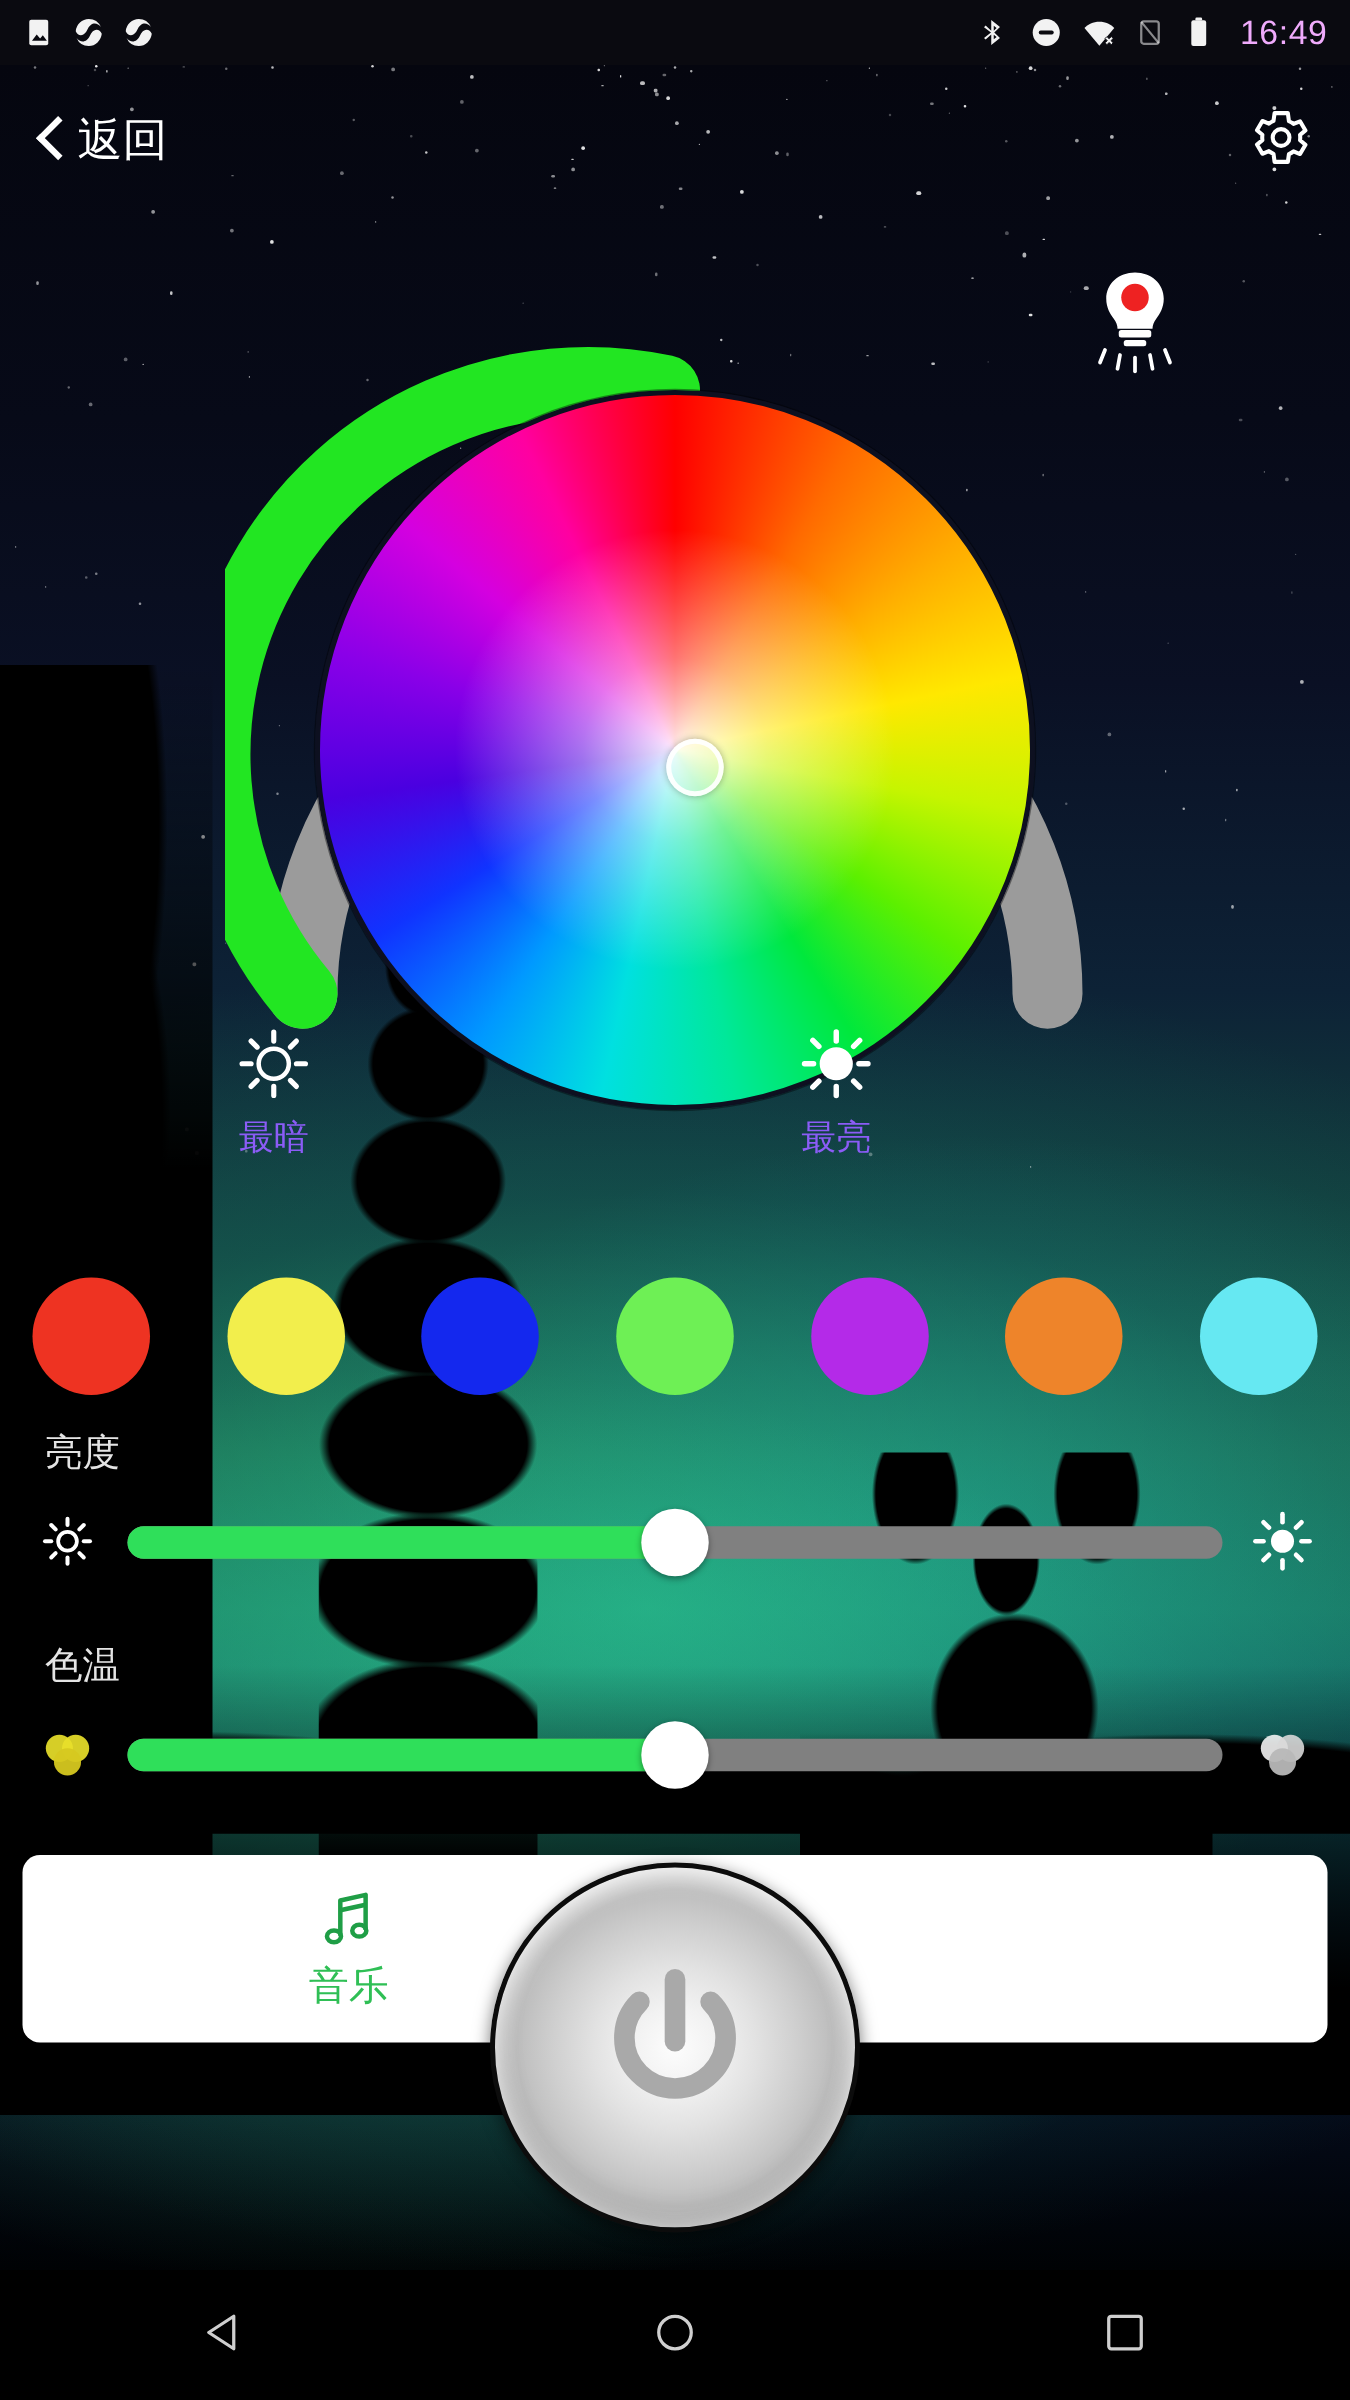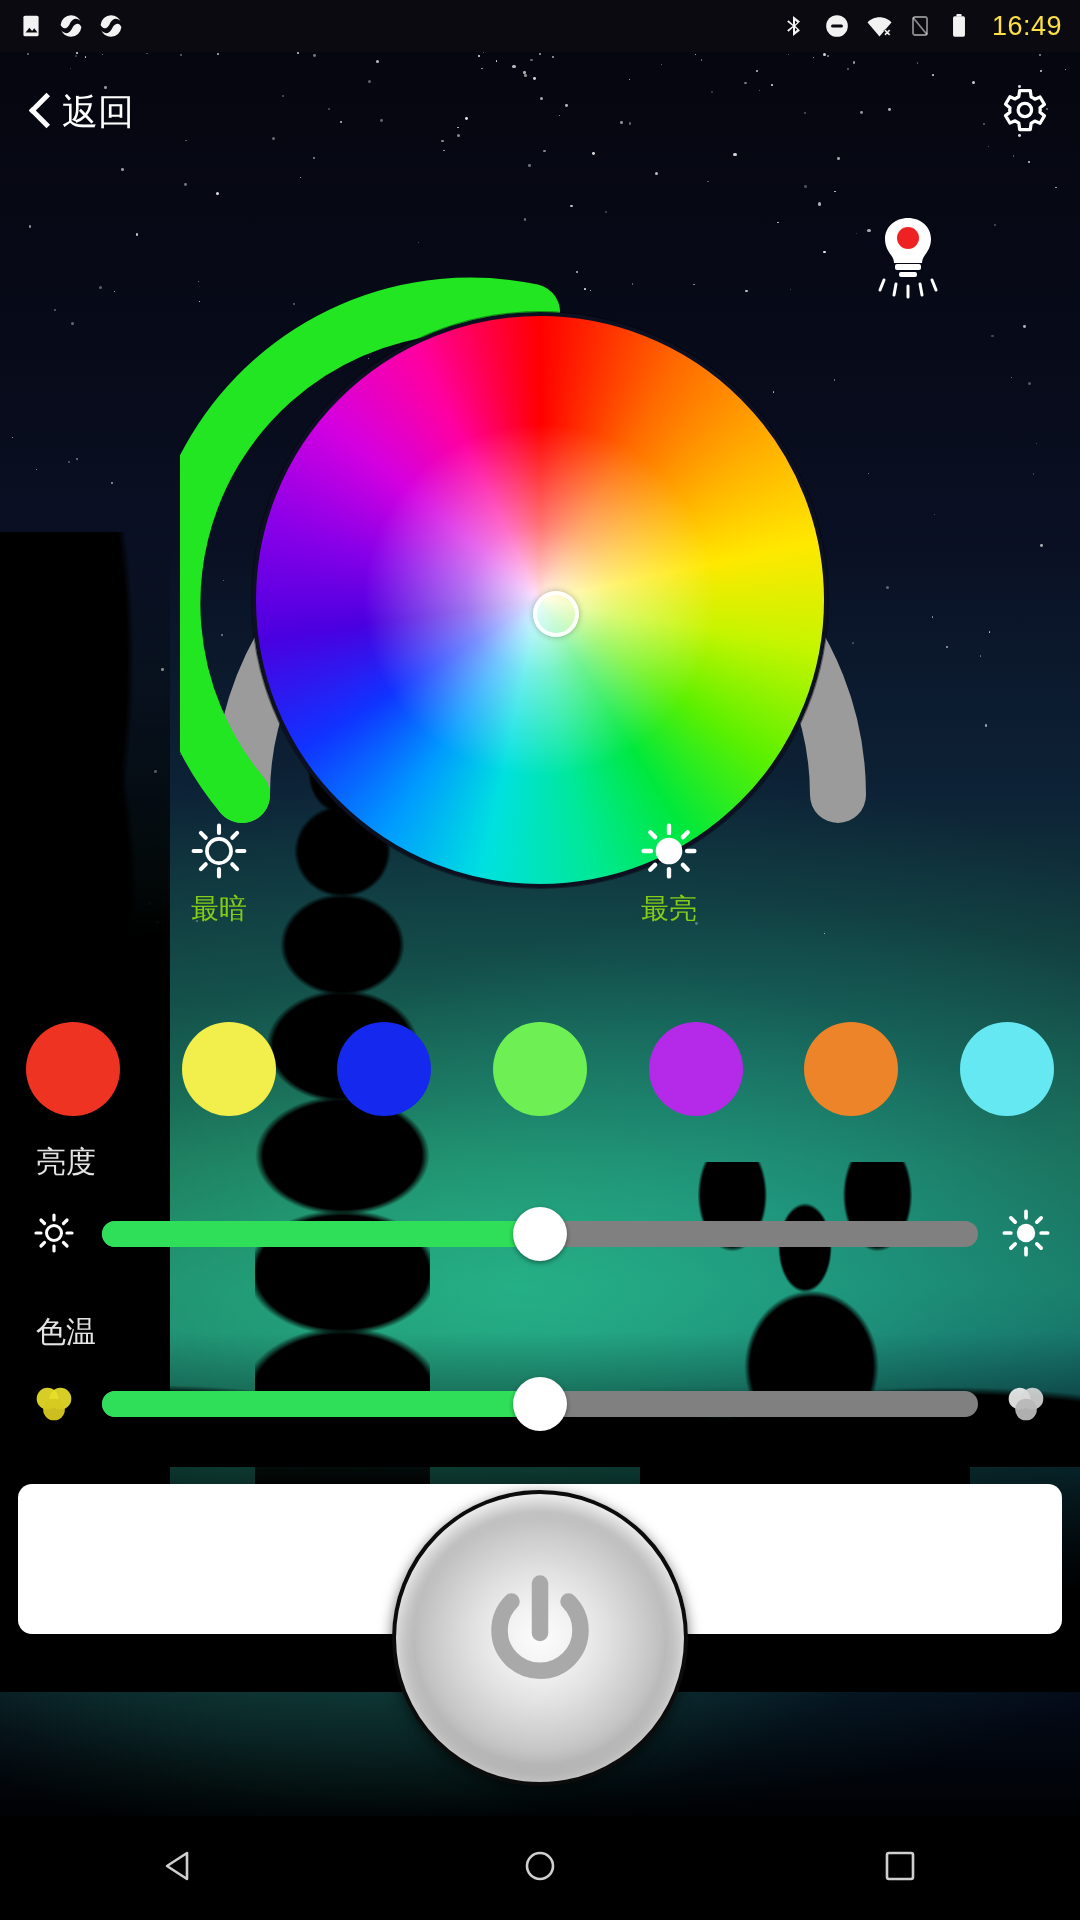--- a/index.html
+++ b/index.html
@@ -83,21 +83,21 @@
   
   #statusbar {
     position:absolute; left:0; top:0; width:1080px; height:52px;
     background:#0a0a10;
     display:flex; align-items:center; padding:0 18px;
   }
   .sb-left { display:flex; align-items:center; gap:14px; }
   .sb-right { margin-left:auto; display:flex; align-items:center; gap:16px; }
   .sb-ico { width:26px; height:26px; position:relative; opacity:.95; }
   .sb-time {
-    color:#fde047; font-size:27px; letter-spacing:.5px;
+    color:#f0abfc; font-size:27px; letter-spacing:.5px;
     font-family:"Liberation Sans",sans-serif; 
   }
 
   
   #header {
     position:absolute; left:0; top:52px; width:1080px; height:120px;
     display:flex; align-items:center; padding:0 28px;
   }
   #back-btn { display:flex; align-items:center; gap:12px; cursor:pointer; }
   #back-chevron {
@@ -150,21 +150,21 @@
     background:rgba(255,255,255,.18);
     box-shadow:0 0 6px rgba(0,0,0,.3);
     cursor:pointer;
   }
 
   
   .bright-marker {
     position:absolute; display:flex; flex-direction:column;
     align-items:center; gap:6px;
   }
-  .bright-marker .lbl { color:#84cc16; font-size:28px; }
+  .bright-marker .lbl { color:#8b5cf6; font-size:28px; }
   #marker-dim { left:190px; top:822px; }
   #marker-bright { left:640px; top:822px; }
 
   
   #presets {
     position:absolute; left:0; top:1018px; width:1080px; height:102px;
     display:flex; align-items:center; justify-content:space-between;
     padding:0 26px;
   }
   .swatch {
@@ -646,20 +646,31 @@
         <circle cx="18" cy="20" r="10" fill="#f2f2f2" opacity=".9"></circle>
         <circle cx="30" cy="20" r="10" fill="#d8d8d8" opacity=".9"></circle>
         <circle cx="24" cy="30" r="10" fill="#b8b8b8" opacity=".95"></circle>
       </svg>
     </span>
   </div>
 </div>
 
 <div id="bottom">
   <div class="card" id="card-top">
+    <div class="card-btn">
+      <span class="card-ico">
+        <svg width="54" height="54" viewBox="0 0 48 48">
+          <path d="M18 36V11l18-4v25" fill="none" stroke="#1f9e46" stroke-width="3.2" stroke-linejoin="round"></path>
+          <line x1="18" y1="18" x2="36" y2="14" stroke="#1f9e46" stroke-width="3.2"></line>
+          <ellipse cx="13.5" cy="36.5" rx="5" ry="4.2" fill="none" stroke="#1f9e46" stroke-width="3.2"></ellipse>
+          <ellipse cx="31.5" cy="32.5" rx="5" ry="4.2" fill="none" stroke="#1f9e46" stroke-width="3.2"></ellipse>
+        </svg>
+      </span>
+      <span class="lbl">音乐</span>
+    </div>
   </div>
 
 
   <div id="power-btn">
     <span>
       <svg width="150" height="150" viewBox="0 0 100 100">
         <path d="M31 27a27 27 0 1038 0" fill="none" stroke="#a9a9a9" stroke-width="11" stroke-linecap="round"></path>
         <line x1="50" y1="15" x2="50" y2="48" stroke="#a9a9a9" stroke-width="11" stroke-linecap="round"></line>
       </svg>
     </span>

